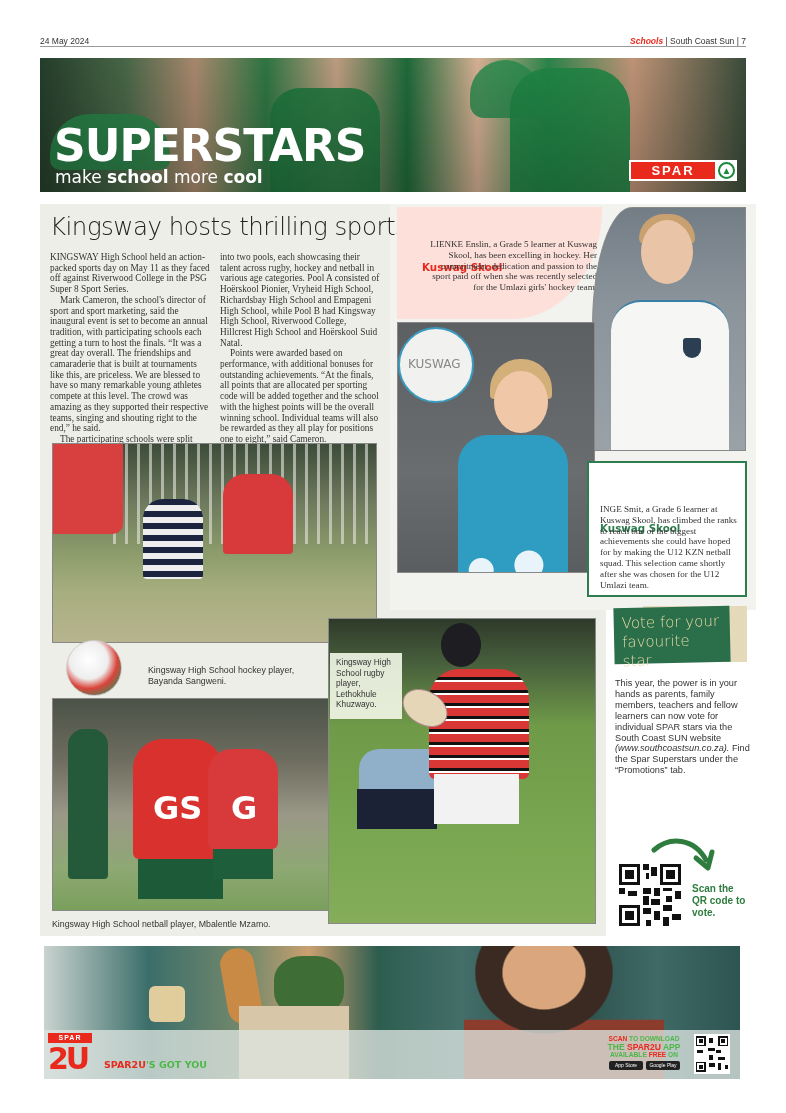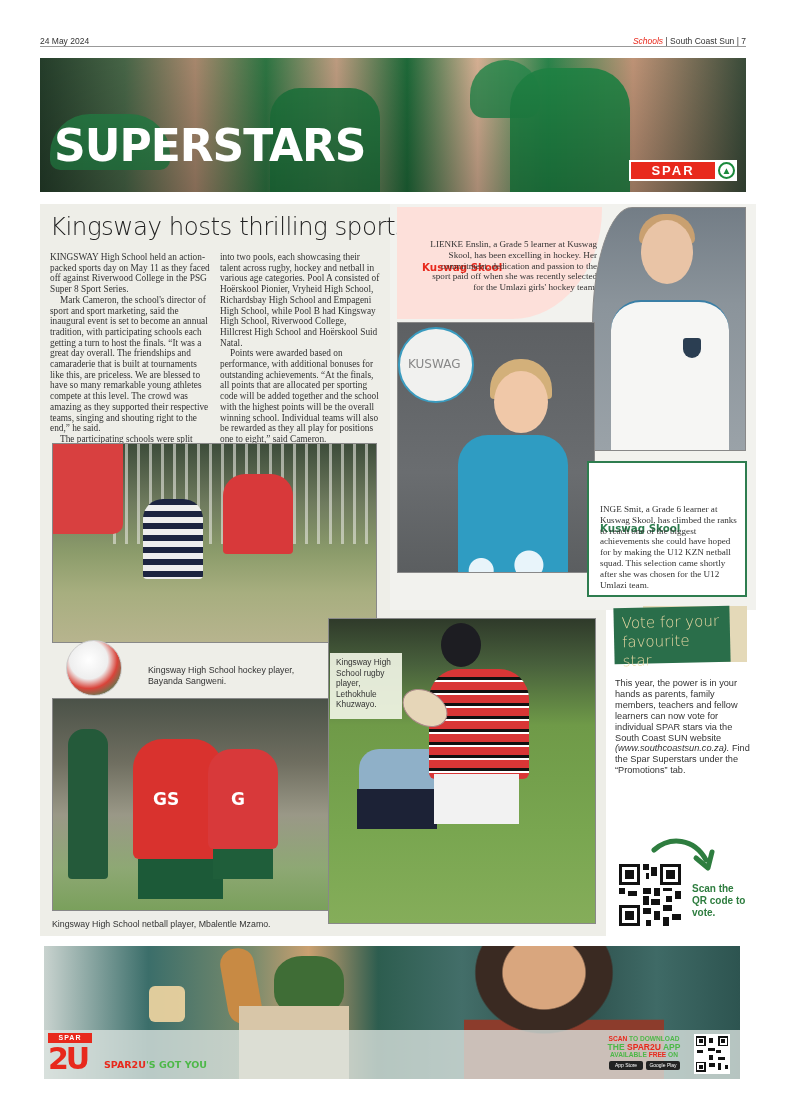--- a/index.html
+++ b/index.html
@@ -5,21 +5,21 @@
   * { box-sizing: border-box; margin: 0; padding: 0; }
   html, body { width: 786px; height: 1113px; background: #ffffff; overflow: hidden; }
   body { position: relative; font-family: "Liberation Sans", sans-serif; color: #222; }
 
   .abs { position: absolute; }
 
   
   .page-header { left: 40px; top: 36px; width: 706px; height: 11px; border-bottom: 1px solid #999; font-size: 8.5px; color: #333; }
   .page-header .date { position: absolute; left: 0; top: 0; }
   .page-header .folio { position: absolute; right: 0; top: 0; }
-  .page-header .section { color: #e8291c; font-weight: normal; font-style: italic; }
+  .page-header .section { color: #e8291c; font-weight: bold; font-style: italic; }
 
   
   .hero { left: 40px; top: 58px; width: 706px; height: 134px; overflow: hidden;
     background: linear-gradient(90deg, #26402c 0%, #4a6a4a 12%, #b08e72 22%, #2f7a45 32%, #c7a386 42%, #1f6e3b 52%, #e0b89a 62%, #2c8a4e 72%, #c89a7c 84%, #3c4f3c 100%); }
   .hero .shade { position:absolute; left:0; top:0; width:100%; height:100%;
     background: linear-gradient(180deg, rgba(0,0,0,0.05) 0%, rgba(0,0,0,0.25) 100%); }
   .hero .cap1 { position:absolute; left:10px; top:56px; width:120px; height:56px; background:#28884a; border-radius:40px 40px 10px 10px; opacity:.85; }
   .hero .cap2 { position:absolute; left:430px; top:2px; width:70px; height:58px; background:#2a8e50; border-radius:35px 35px 14px 14px; opacity:.85; }
   .hero .suit1 { position:absolute; left:230px; top:30px; width:110px; height:104px; background:#1f7a3f; border-radius:30px 30px 0 0; opacity:.9; }
   .hero .suit2 { position:absolute; left:470px; top:10px; width:120px; height:124px; background:#208a47; border-radius:40px 40px 0 0; opacity:.9; }
@@ -52,21 +52,21 @@
   .caption { font-size: 8.8px; line-height: 10.5px; color: #333; }
   .cap-hockey { left: 148px; top: 665px; width: 180px; }
 
   .netball-photo { left: 52px; top: 698px; width: 292px; height: 213px; border: 1px solid #888;
     background: linear-gradient(180deg, #4b5248 0%, #6f6e60 30%, #9a9887 55%, #8ea874 80%, #7aa05c 100%); }
   .netball-photo .bib1 { position:absolute; left:80px; top:40px; width:90px; height:120px; background:#d9322e; border-radius:30px 30px 6px 6px; }
   .netball-photo .bib2 { position:absolute; left:155px; top:50px; width:70px; height:100px; background:#d8393a; border-radius:24px 24px 6px 6px; }
   .netball-photo .skirt1 { position:absolute; left:85px; top:160px; width:85px; height:40px; background:#1c5a38; }
   .netball-photo .skirt2 { position:absolute; left:160px; top:150px; width:60px; height:30px; background:#1f5e3a; }
   .netball-photo .bystander { position:absolute; left:15px; top:30px; width:40px; height:150px; background:#245a3a; border-radius:16px 16px 4px 4px; }
-  .netball-photo .gs { position:absolute; color:#fff; font-weight:bold; font-size:17px; font-family:"DejaVu Sans", sans-serif; }
+  .netball-photo .gs { position:absolute; color:#fff; font-weight:bold; font-size:32px; font-family:"DejaVu Sans", sans-serif; }
   .cap-netball { left: 52px; top: 919px; width: 300px; }
 
   .rugby-photo { left: 328px; top: 618px; width: 268px; height: 306px; border: 1px solid #888;
     background: linear-gradient(180deg, #2f3a2a 0%, #48603c 15%, #6f9a48 35%, #79a650 70%, #85ad5a 100%); }
   .rugby-photo .jersey { position:absolute; left:100px; top:50px; width:100px; height:110px; border-radius:30px 30px 6px 6px;
     background-image: repeating-linear-gradient(180deg, #d93636 0 8px, #111 8px 11px, #fff 11px 13px); }
   .rugby-photo .shorts { position:absolute; left:105px; top:155px; width:85px; height:50px; background:#f2f2f2; }
   .rugby-photo .tackler { position:absolute; left:30px; top:130px; width:90px; height:60px; background:#8fb0c8; border-radius:20px; }
   .rugby-photo .tshorts { position:absolute; left:28px; top:170px; width:80px; height:40px; background:#1c2236; }
   .rugby-photo .ball { position:absolute; left:72px; top:72px; width:48px; height:34px; border-radius:50%; background:#e6d6b8; transform:rotate(30deg); border:1px solid #a88; }
@@ -139,20 +139,21 @@
   <span class="folio"><span class="section">Schools</span> <span>| South Coast Sun | 7</span></span>
 </div>
 
 <div class="abs hero">
   <div class="cap1"></div>
   <div class="suit1"></div>
   <div class="cap2"></div>
   <div class="suit2"></div>
   <div class="shade"></div>
   <div class="title">SUPERSTARS</div>
+  <div class="tagline"><span>make </span><b>school</b><span> more </span><b>cool</b></div>
   <div class="spar-logo">
     <div class="red">SPAR</div>
     <div class="tree">▲</div>
   </div>
 </div>
 
 <div class="abs article-panel"></div>
 <div class="abs kuswag-panel"></div>
 
 <h1 class="abs article-title">Kingsway hosts thrilling sports day</h1>

